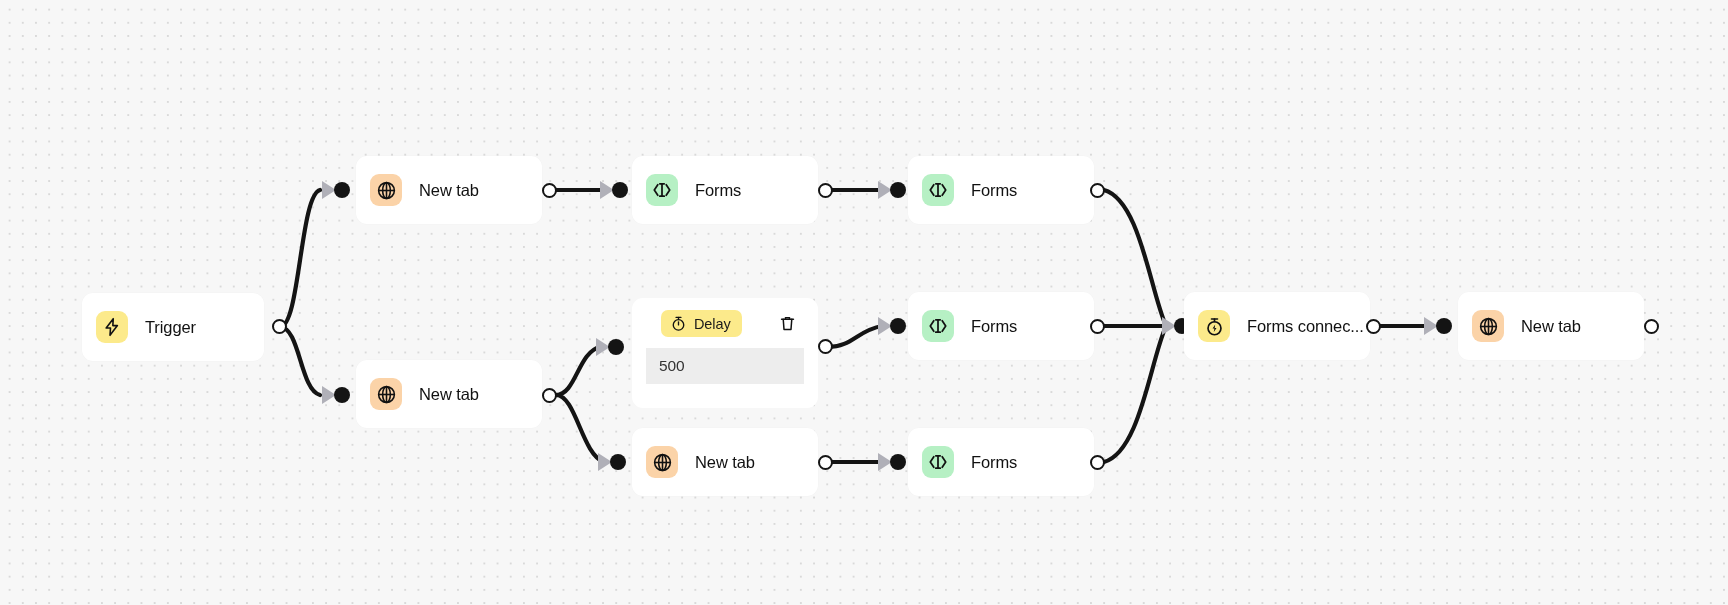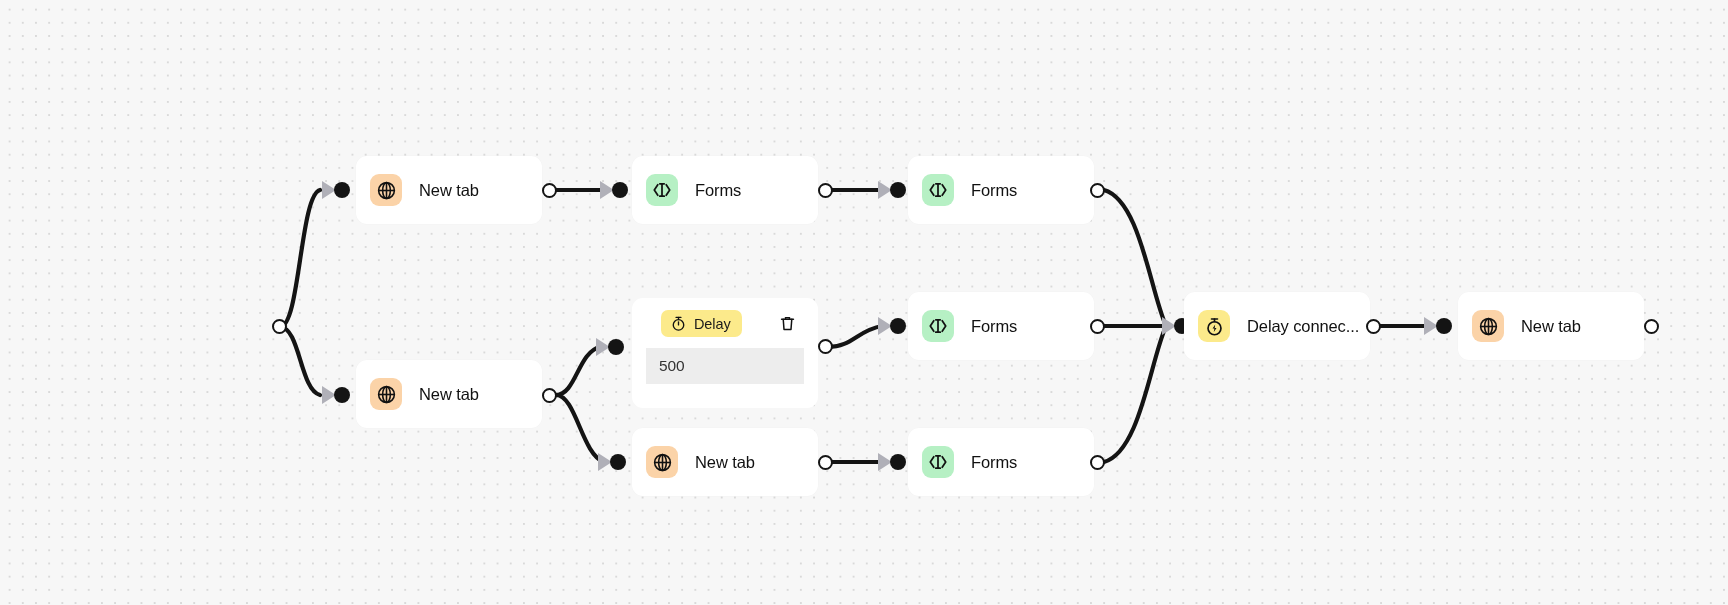--- a/index.html
+++ b/index.html
@@ -153,20 +153,30 @@
       <path d="M 1104 190 C 1140 200 1150 290 1166 326"></path>
 
       <path d="M 1104 326 L 1166 326"></path>
 
       <path d="M 1104 462 C 1140 452 1150 362 1166 326"></path>
 
       <path d="M 1380 326 L 1428 326"></path>
     </g>
   </svg>
 
+  <div class="node" style="left:82px; top:293px; width:182px; height:68px;">
+    <div class="node-row">
+      <div class="node-icon ic-yellow">
+        <svg width="20" height="20" viewBox="0 0 24 24" aria-hidden="true">
+          <path d="M13.5 2 L5 13.2 h5.2 L9.6 22 L18.5 10.3 H13 Z" fill="none" stroke="#111" stroke-width="1.9" stroke-linejoin="round" stroke-linecap="round"></path>
+        </svg>
+      </div>
+      <div class="node-label">Trigger</div>
+    </div>
+  </div>
   <div class="port-out" style="left:272px; top:319px;"></div>
 
   <div class="port-in" style="left:322px; top:181px;">
     <div class="tri"></div>
       <div class="dot"></div>
   </div>
   <div class="node" style="left:356px; top:156px; width:186px; height:68px;">
     <div class="node-row">
       <div class="node-icon ic-peach">
         <svg width="21" height="21" viewBox="0 0 24 24" aria-hidden="true">
@@ -335,21 +345,21 @@
   <div class="node" style="left:1184px; top:292px; width:186px; height:68px;">
     <div class="node-row">
       <div class="node-icon ic-yellow">
         <svg width="21" height="21" viewBox="0 0 24 24" aria-hidden="true">
           <circle cx="12" cy="14" r="7.4" fill="none" stroke="#111" stroke-width="1.9"></circle>
           <line x1="8.6" y1="3.4" x2="15.4" y2="3.4" stroke="#111" stroke-width="1.9" stroke-linecap="round"></line>
           <line x1="12" y1="3.4" x2="12" y2="6.4" stroke="#111" stroke-width="1.9" stroke-linecap="round"></line>
           <path d="M12.8 9.8 L9.8 14.3 h2.1 l-0.7 3.9 l3.1 -4.6 h-2.1 Z" fill="#111"></path>
         </svg>
       </div>
-      <div class="node-label">Delay connec...</div>
+      <div class="node-label">Forms connec...</div>
     </div>
   </div>
   <div class="port-out" style="left:1366px; top:319px;"></div>
 
   <div class="port-in" style="left:1424px; top:317px;">
     <div class="tri"></div>
       <div class="dot"></div>
   </div>
   <div class="node" style="left:1458px; top:292px; width:186px; height:68px;">
     <div class="node-row">

